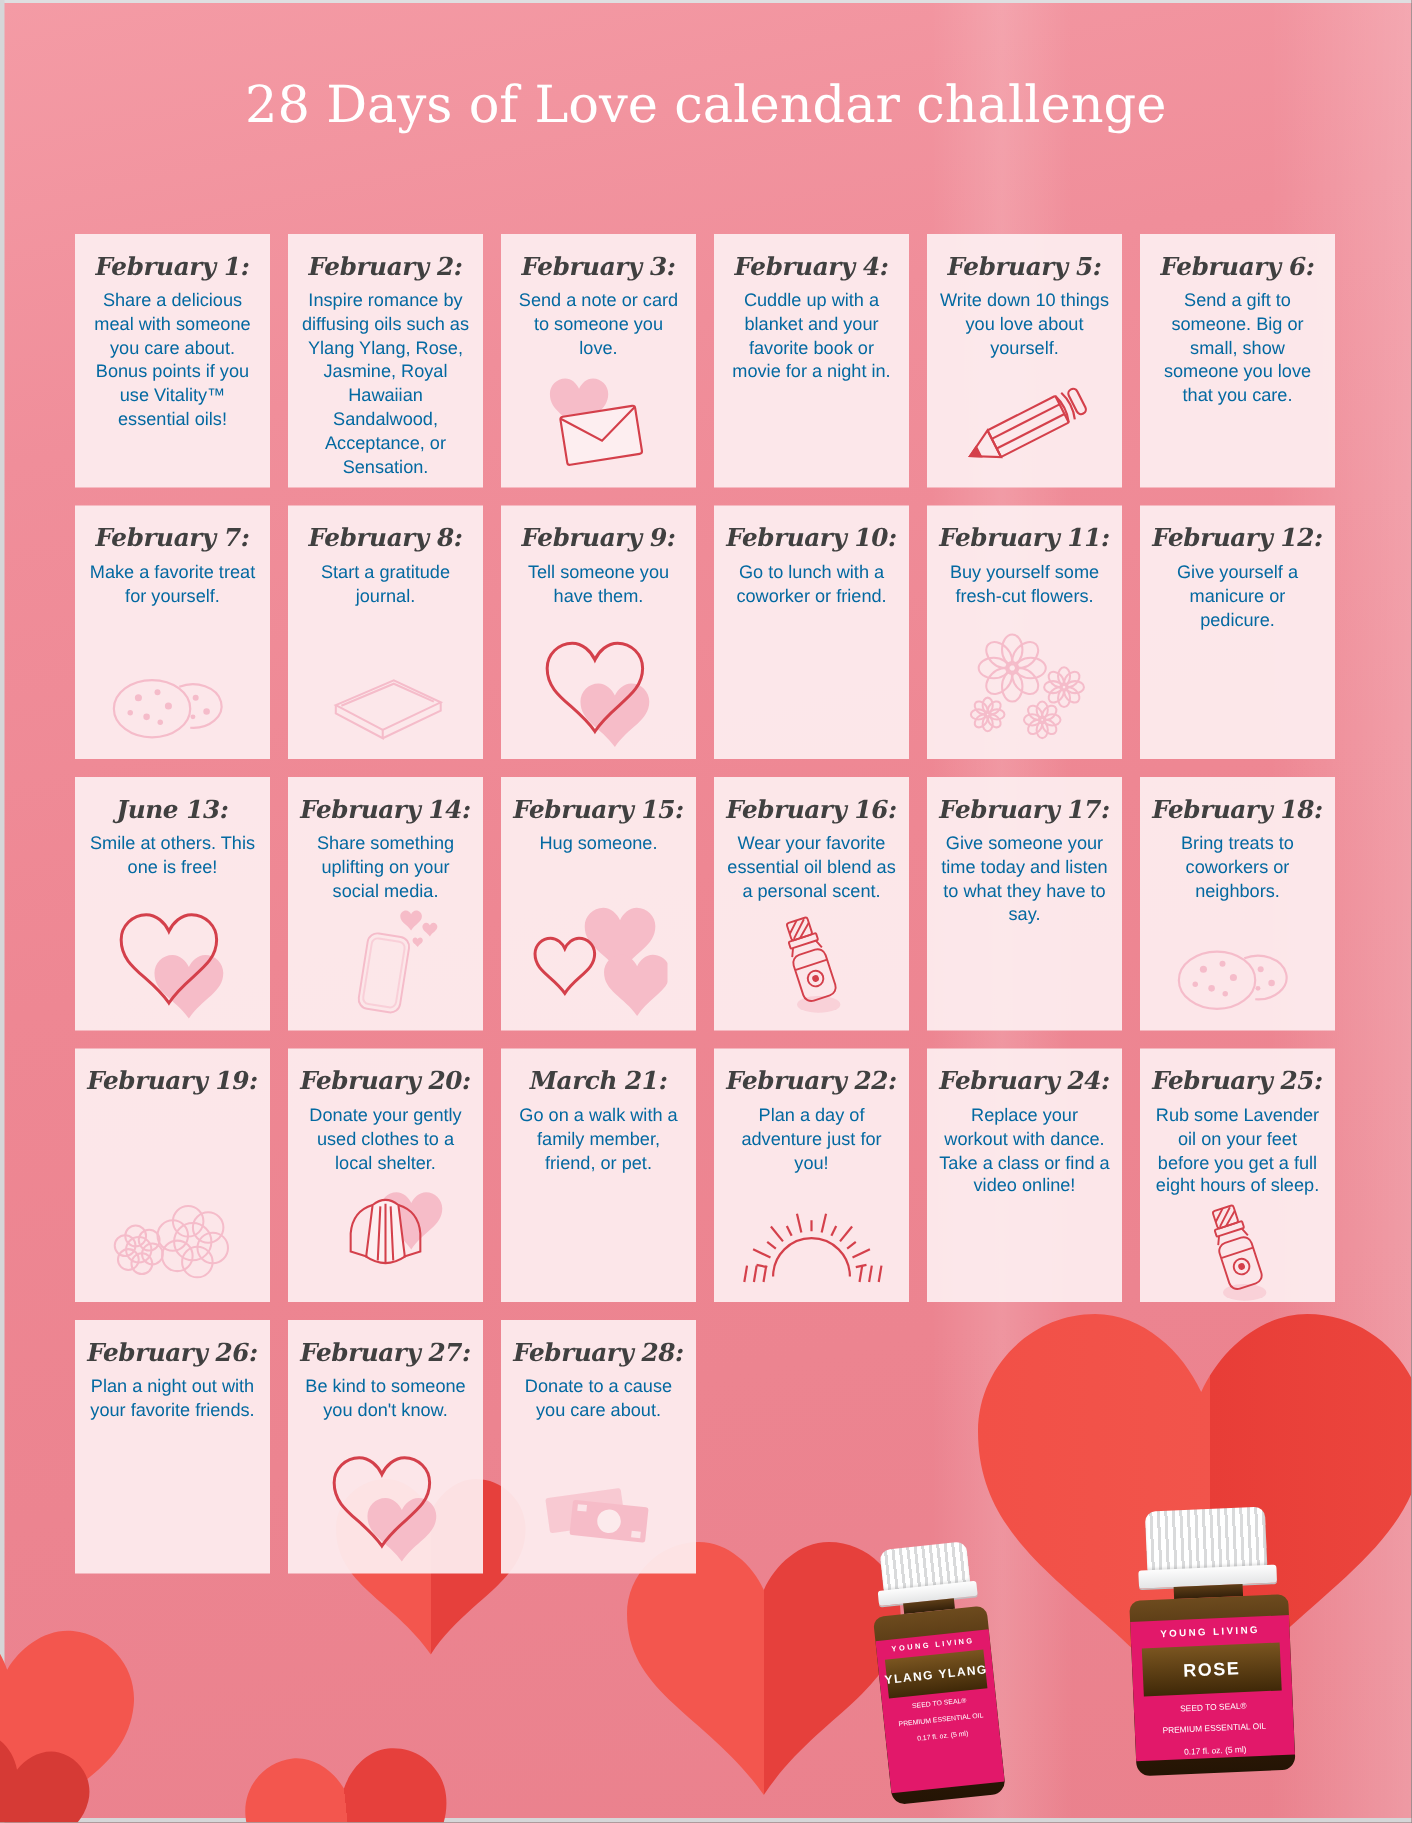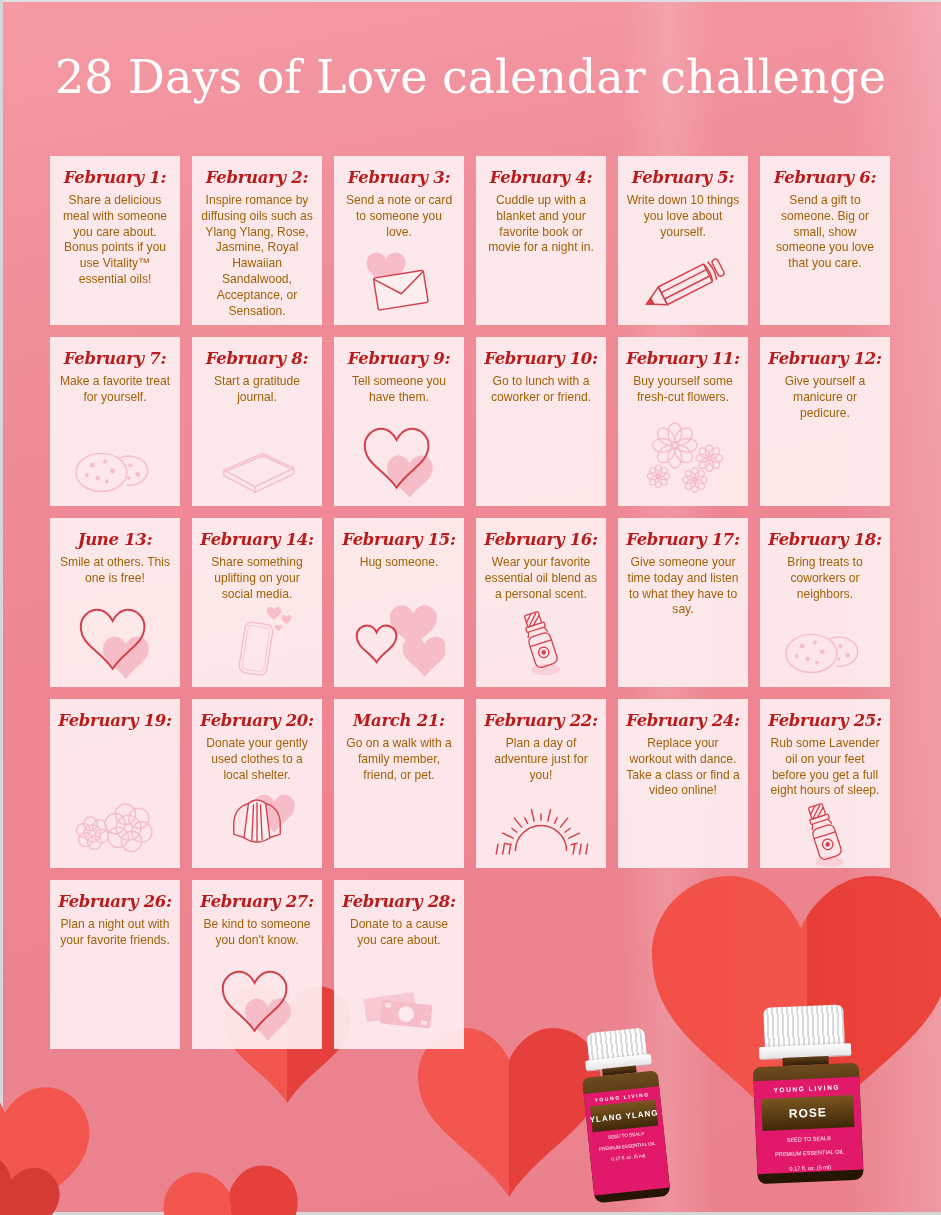--- a/index.html
+++ b/index.html
@@ -7,39 +7,39 @@
     position:relative;width:941px;height:1215px;overflow:hidden;
     font-family:"Liberation Sans",sans-serif;
     background:
       linear-gradient(90deg, rgba(255,255,255,0) 66%, rgba(255,255,255,.14) 71%, rgba(255,255,255,0) 76%, rgba(255,255,255,0) 90%, rgba(255,255,255,.20) 100%),
       linear-gradient(168deg, #f49ba5 0%, #f08e9a 22%, #ee8793 48%, #ec8490 72%, #ea818d 100%);
     box-shadow: inset 3px 0 0 #d6d6d8, inset 0 -3px 0 #d6d6d8, inset 0 2px 0 #dfdfe1;
   }
   .title{
     position:absolute;left:0;top:50px;width:100%;text-align:center;
     font-family:"DejaVu Serif","Liberation Serif",serif;
-    font-size:46px;font-weight:400;color:#ffffff;letter-spacing:0px;margin:0;
+    font-size:34px;font-weight:400;color:#ffffff;letter-spacing:0px;margin:0;
   }
   .bg-hearts{position:absolute;left:0;top:860px;width:941px;height:355px;z-index:1;}
   .grid{
     position:absolute;left:50px;top:156px;width:842px;z-index:2;
     display:grid;grid-template-columns:repeat(6,130px);
     grid-auto-rows:169px;column-gap:12px;row-gap:12px;
   }
   .card{
     background:rgba(253,238,240,0.93);
     display:flex;flex-direction:column;align-items:center;text-align:center;
     overflow:hidden;
   }
   .card-date{
     font-family:"DejaVu Serif","Liberation Serif",serif;font-style:italic;font-weight:600;
-    font-size:16.5px;letter-spacing:-0.3px;color:#b91c1c;margin:12px 3px 6px;
+    font-size:16.5px;letter-spacing:-0.3px;color:#404040;margin:12px 3px 6px;
   }
   .card-task{
-    font-size:12.1px;line-height:1.31;color:#a16207;padding:0 8px;
+    font-size:12.1px;line-height:1.31;color:#0369a1;padding:0 8px;
   }
   .card-icon{margin-top:auto;margin-bottom:6px;display:flex;justify-content:center;align-items:flex-end;}
   .card-icon svg{display:block;}
 
   
   .bottle{position:absolute;z-index:3;display:flex;flex-direction:column;align-items:center;}
   .bottle-ylang{left:586px;top:1030px;width:76px;height:170px;transform:rotate(-6deg);}
   .bottle-rose{left:754px;top:1006px;width:106px;height:176px;transform:rotate(-2.5deg);}
   .cap{
     background:repeating-linear-gradient(90deg,#ffffff 0 3px,#d9dadb 3px 5px);

